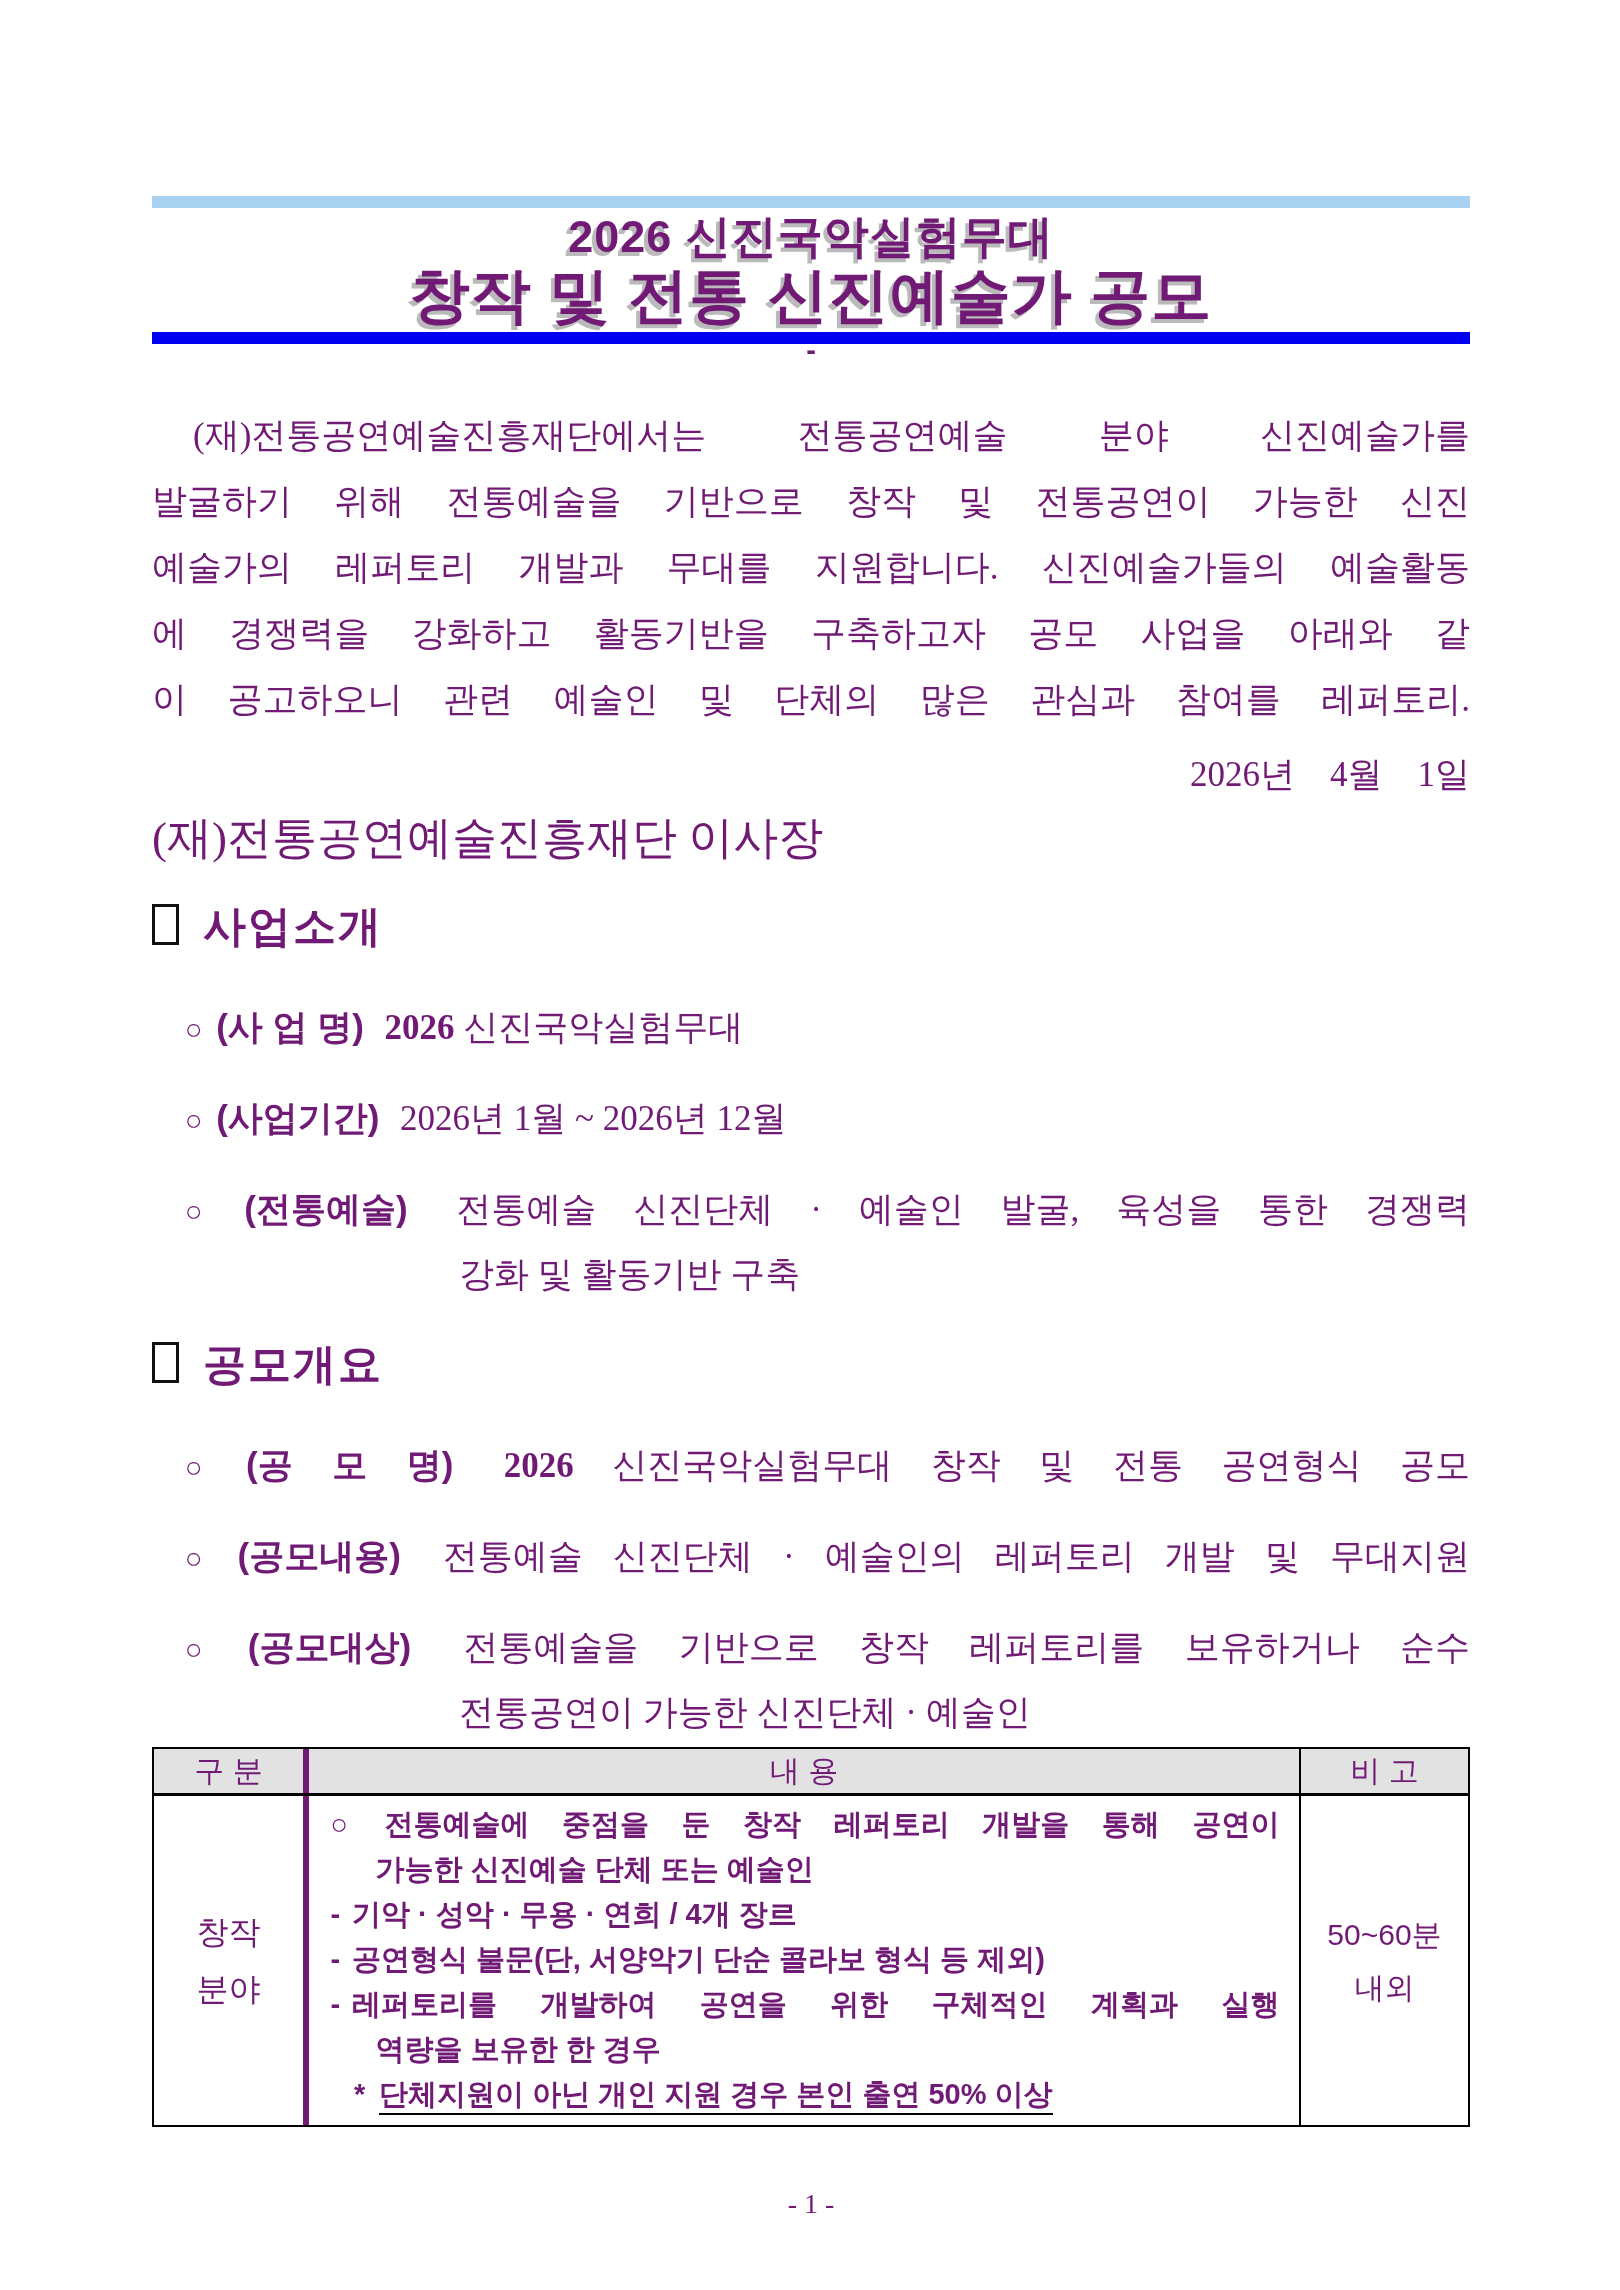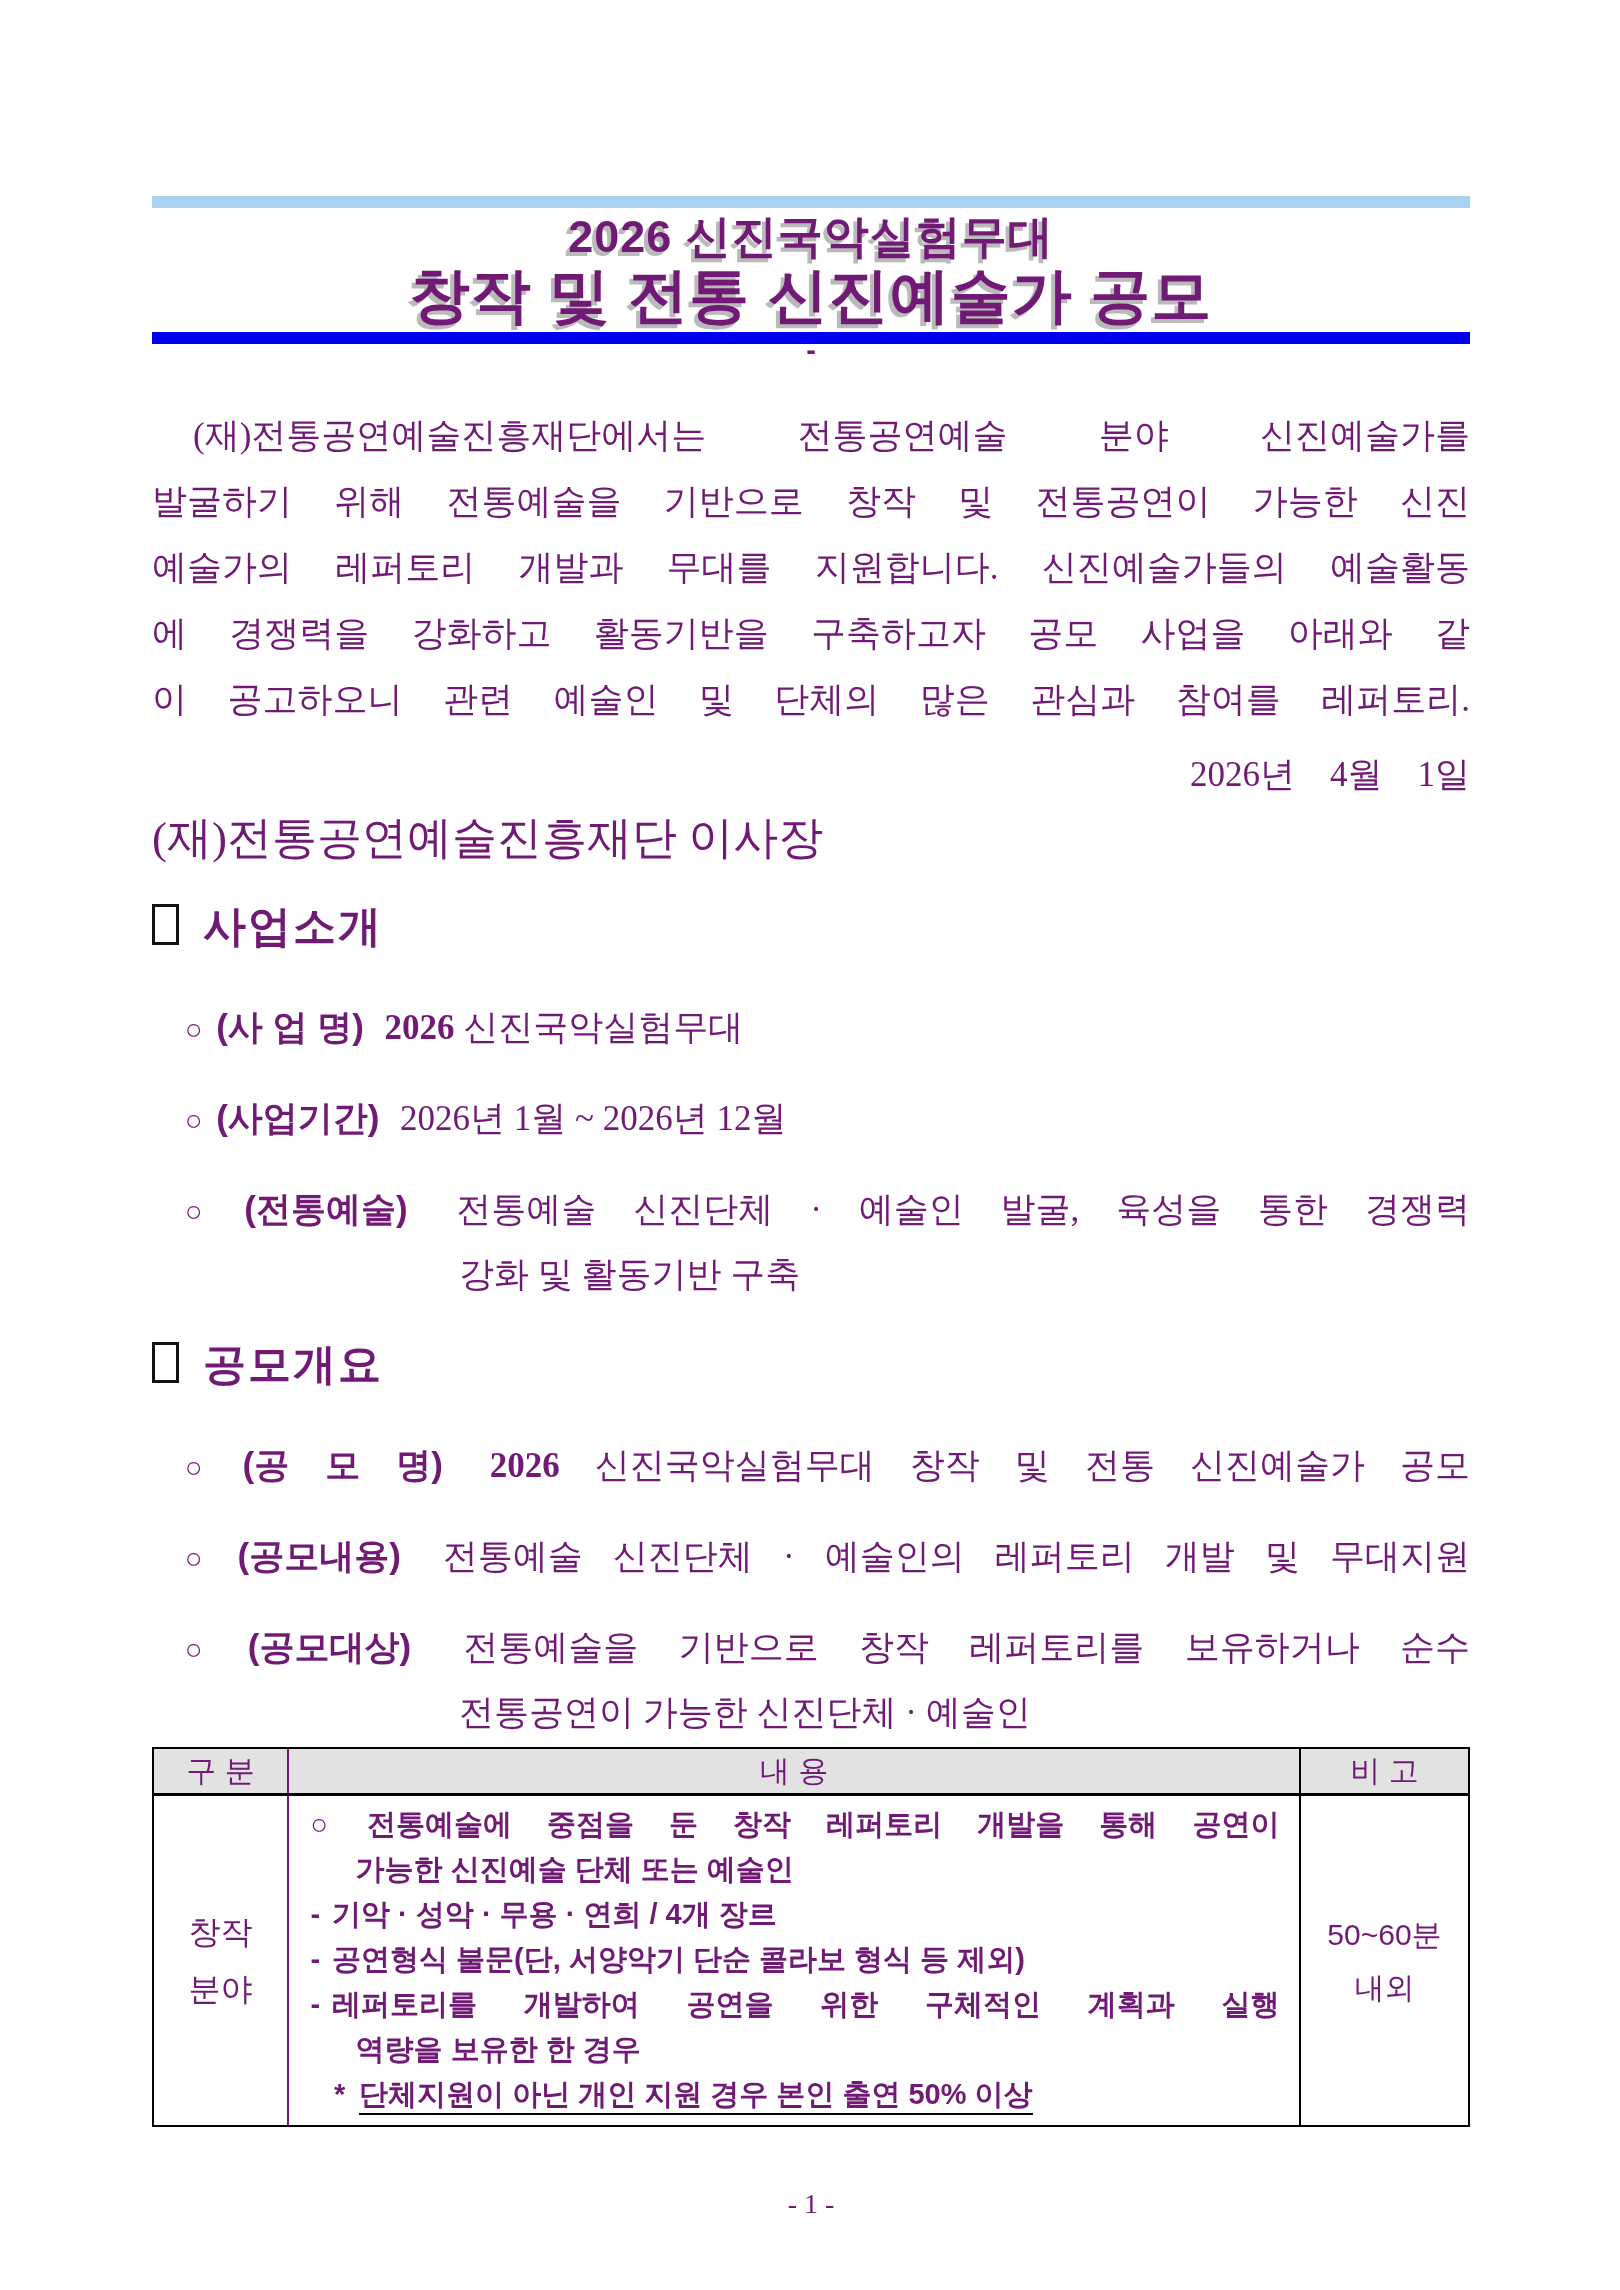--- a/index.html
+++ b/index.html
@@ -85,21 +85,21 @@
     font-family:"Liberation Sans", sans-serif;
   }
   .tbl-header{
     display:flex;height:44px;background:#e2e2e2;
     border-bottom:3.9px solid #000;
   }
   .tbl-header .hc{
     display:flex;align-items:center;justify-content:center;
     font-size:30px;white-space:pre;box-sizing:border-box;
   }
-  .c1{width:135px;border-right:2px solid #701a75;}
+  .c1{width:155px;border-right:6px solid #701a75;}
   .c2{flex:1;border-right:2px solid #000;}
   .c3{width:167px;}
   .tbl-body{display:flex;}
   .cat-cell{
     display:flex;flex-direction:column;align-items:center;justify-content:center;
     font-size:32px;line-height:57px;box-sizing:border-box;
   }
   .content-cell{
     box-sizing:border-box;
     padding:5.9px 19.6px 7.8px 21.6px;
@@ -155,21 +155,21 @@
   </div>
 
   <div class="item full">
     <div class="line1"><span class="bullet">○</span><span class="lbl">(전통예술)</span> <span>전통예술 신진단체 · 예술인 발굴, 육성을 통한 경쟁력</span></div>
     <div class="cont">강화 및 활동기반 구축</div>
   </div>
 
   <div class="sec-heading"><span class="sq"></span><span>공모개요</span></div>
 
   <div class="item first-item full">
-    <div class="line1"><span class="bullet">○</span><span class="lbl">(공 모 명)</span> <span class="strong">2026</span> <span>신진국악실험무대 창작 및 전통 신진예술가 공모</span></div>
+    <div class="line1"><span class="bullet">○</span><span class="lbl">(공 모 명)</span> <span class="strong">2026</span> <span>신진국악실험무대 창작 및 전통 공연형식 공모</span></div>
   </div>
 
   <div class="item full">
     <div class="line1"><span class="bullet">○</span><span class="lbl">(공모내용)</span> <span>전통예술 신진단체 · 예술인의 레퍼토리 개발 및 무대지원</span></div>
   </div>
 
   <div class="item full">
     <div class="line1"><span class="bullet">○</span><span class="lbl">(공모대상)</span> <span>전통예술을 기반으로 창작 레퍼토리를 보유하거나 순수</span></div>
     <div class="cont">전통공연이 가능한 신진단체 · 예술인</div>
   </div>

